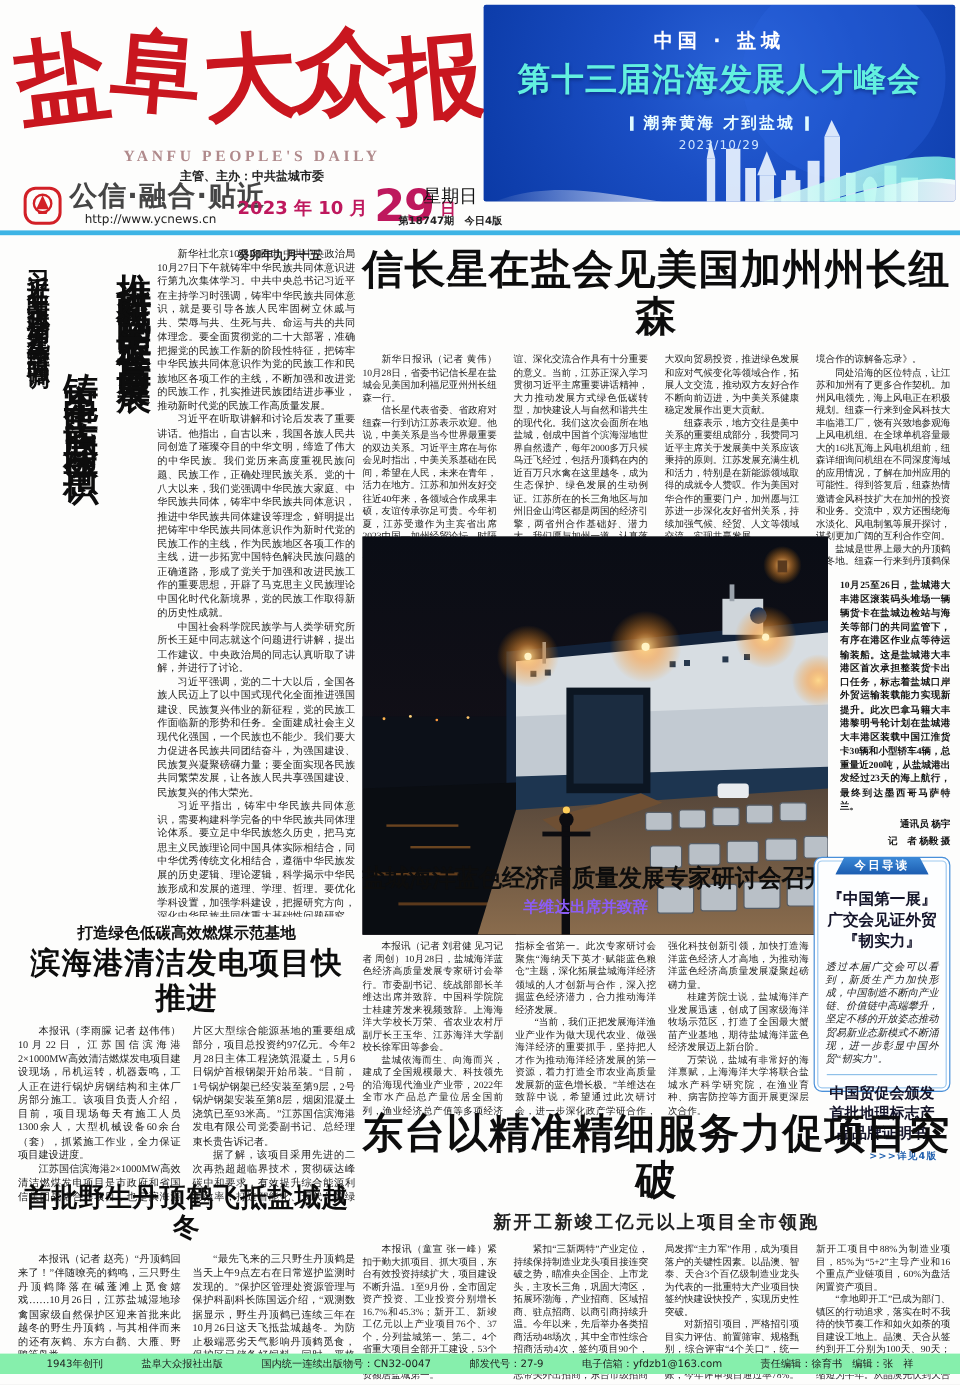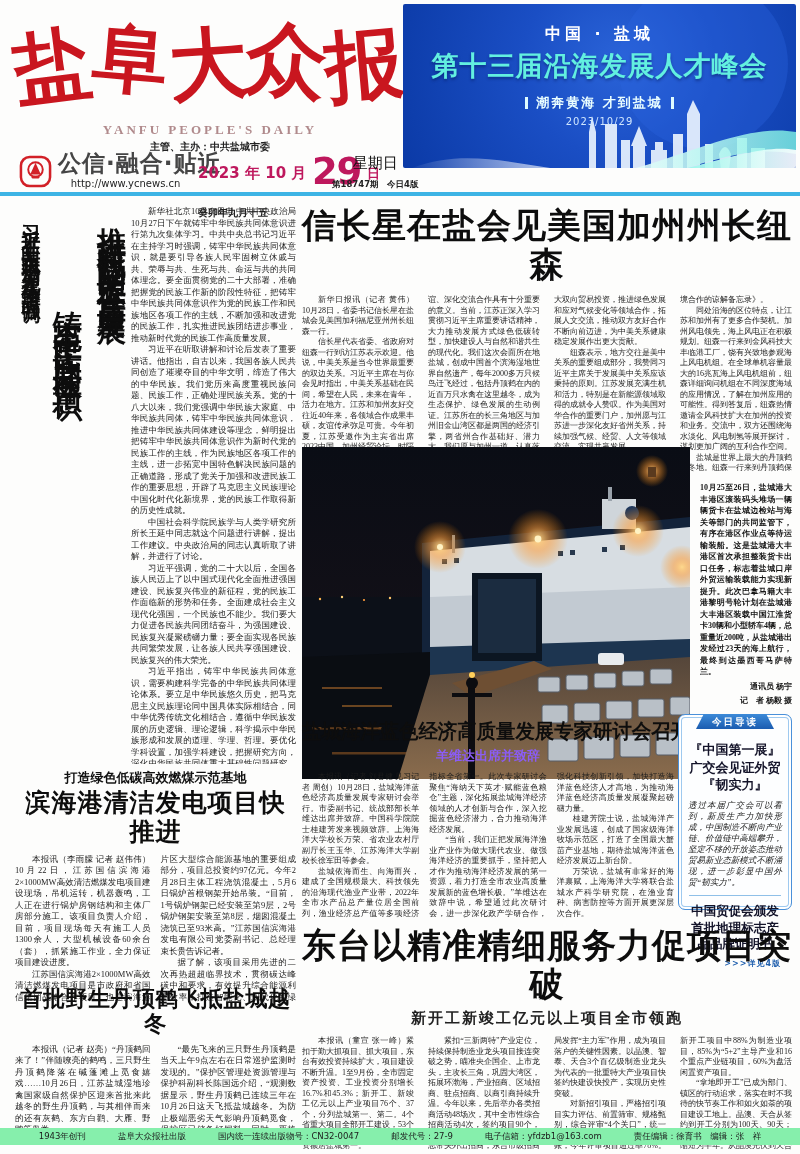--- a/index.html
+++ b/index.html
@@ -90,21 +90,21 @@
   
   .photo{position:absolute;left:302px;top:447px;width:388px;height:332px;background:#0a0c12;overflow:hidden;}
   .photo-caption{position:absolute;left:700px;top:482px;width:92px;height:226px;overflow:hidden;
      font-weight:bold;font-size:8px;line-height:11.5px;text-align:justify;color:#151515;}
   .photo-caption .cred{text-align:right;text-indent:0;margin-top:3px;}
 
   
   .art-ocean{position:absolute;left:302px;top:720px;width:372px;height:208px;}
   .oc-head{font-size:20px;white-space:nowrap;transform:scaleX(.97);transform-origin:left;}
   .oc-sub{font-family:var(--serif);font-weight:bold;font-size:13px;text-align:center;margin-top:4px;color:#8b5cf6;}
-  .oc-body{margin-top:7px;height:150px;column-count:3;column-gap:10px;font-size:8px;line-height:10.5px;}
+  .oc-body{margin-top:19px;height:150px;column-count:3;column-gap:10px;font-size:8px;line-height:10.5px;}
 
   
   .daodu{position:absolute;left:678px;top:714px;width:112px;height:194px;
     border:1px solid #4a90d9;border-radius:7px;background:#fdfeff;
     box-shadow:inset 0 0 0 2px #fff, inset 0 0 0 3px #9ec9ef;}
   .daodu-tab{position:absolute;left:50%;top:-1px;transform:translateX(-50%);width:78px;height:15px;
     background:linear-gradient(#3c8ad8,#1b5cb0);color:#fff;font-family:var(--sans);font-weight:bold;
     font-size:9.5px;text-align:center;line-height:15px;letter-spacing:2px;
     clip-path:polygon(10% 0,90% 0,100% 100%,0 100%);}
   .daodu-t1{margin:26px 6px 0;font-family:var(--sans);font-weight:bold;font-size:13px;

